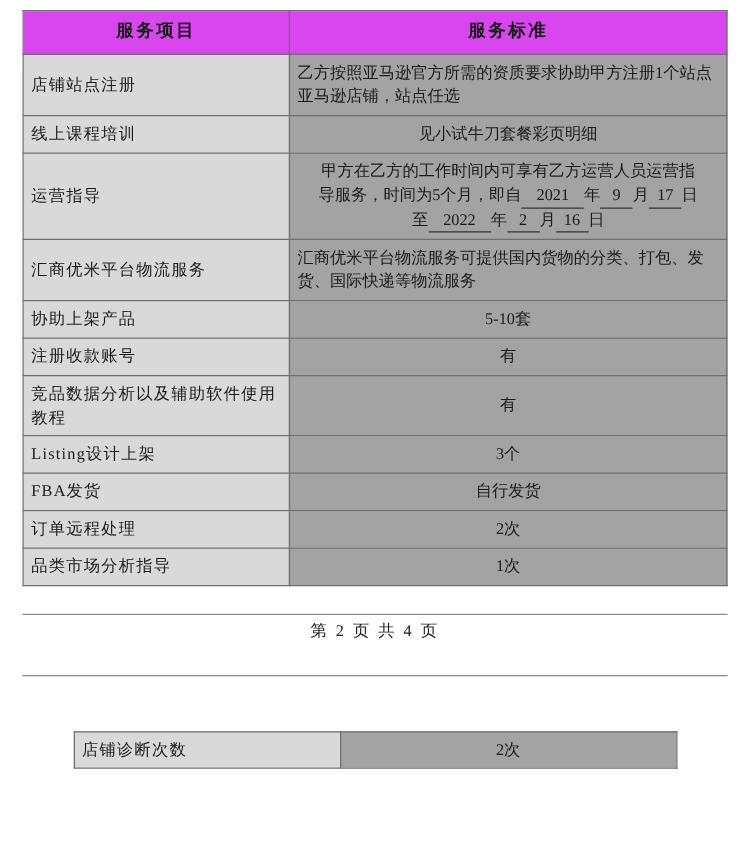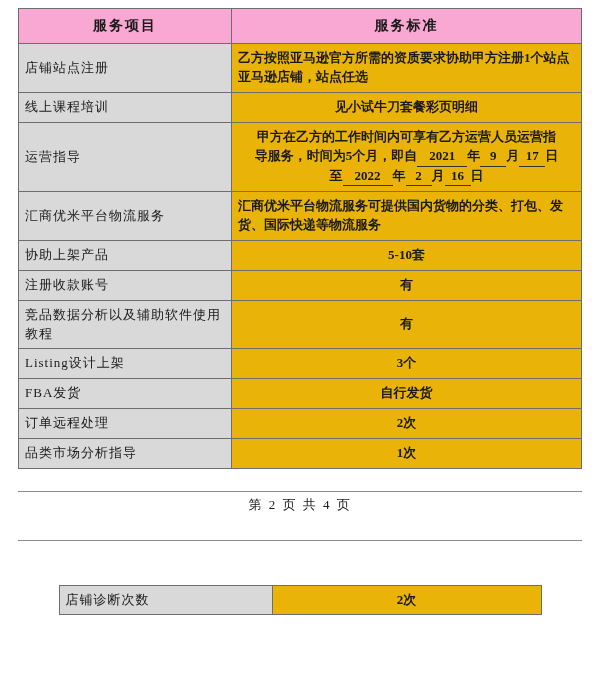--- a/index.html
+++ b/index.html
@@ -33,26 +33,25 @@
     line-height: 1.45;
     vertical-align: middle;
   }
   .col-label {
     width: 200px;
     background: #d9d9d9;
     text-align: left;
     letter-spacing: 1px;
   }
   .col-value {
-    background: #eab308;
-    text-align: center;
-    font-weight: bold;
+    background: #a3a3a3;
+    text-align: center;
   }
   .hdr td {
-    background: #f9a8d4;
+    background: #d946ef;
     font-weight: bold;
     text-align: center;
     font-size: 14px;
     letter-spacing: 2px;
     padding: 7px 6px;
   }
   .val-left {
     text-align: left;
     text-indent: 0;
     line-height: 1.6;

